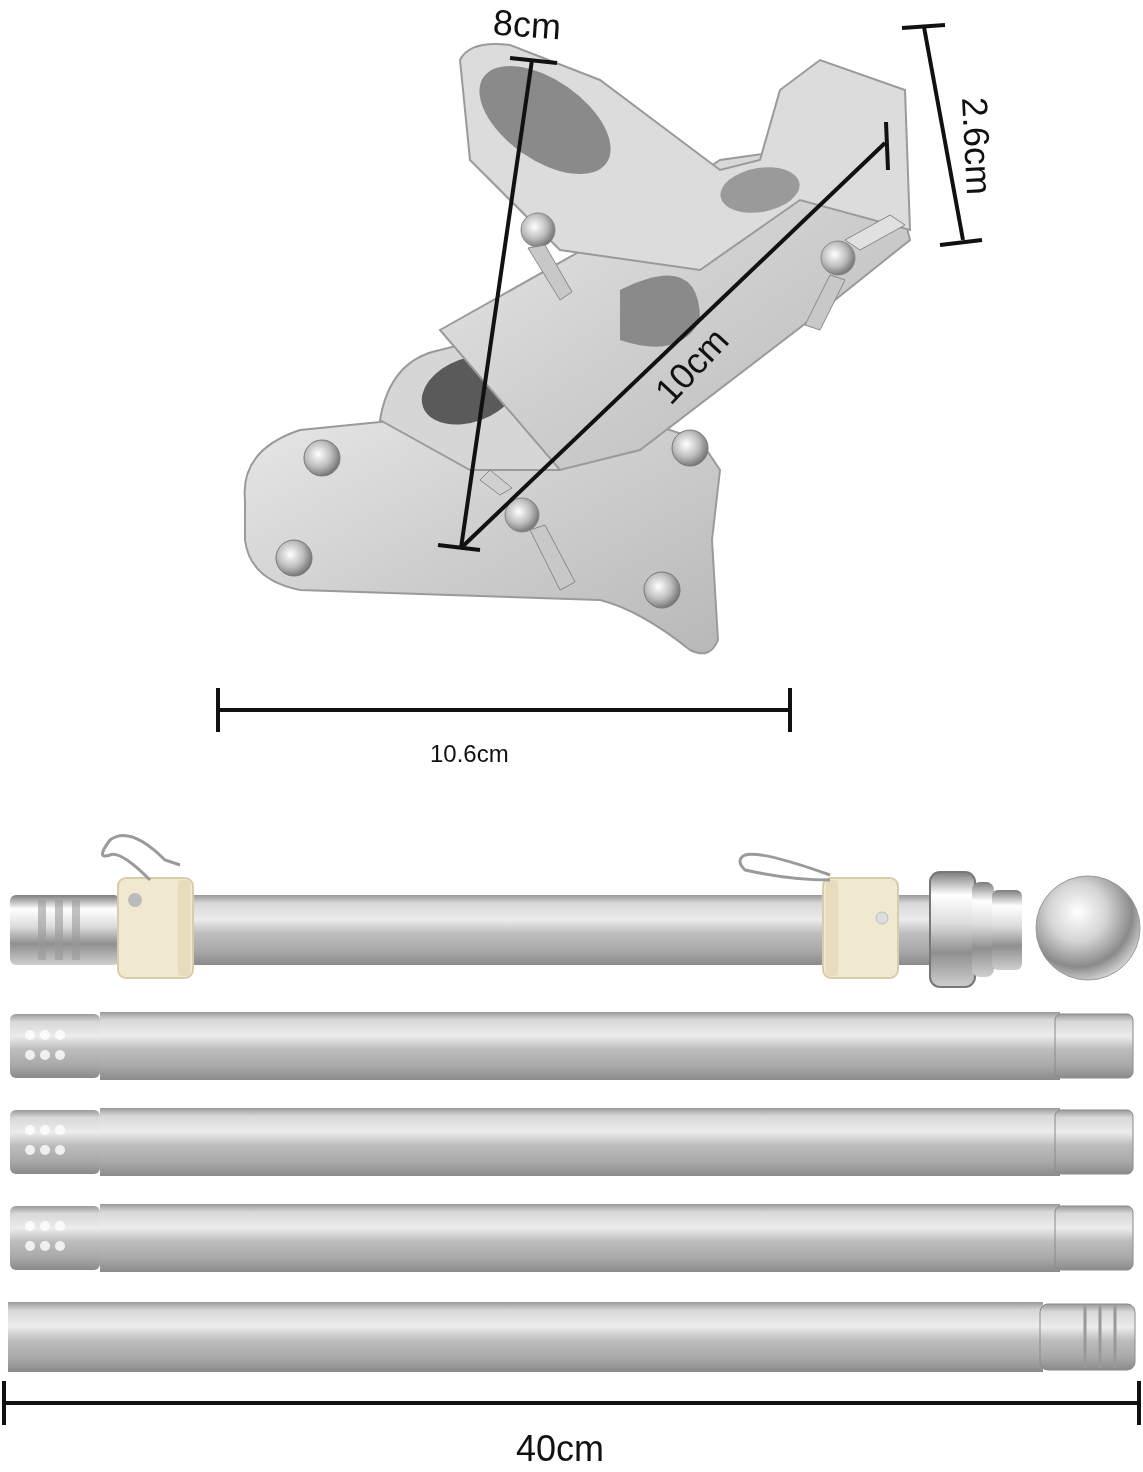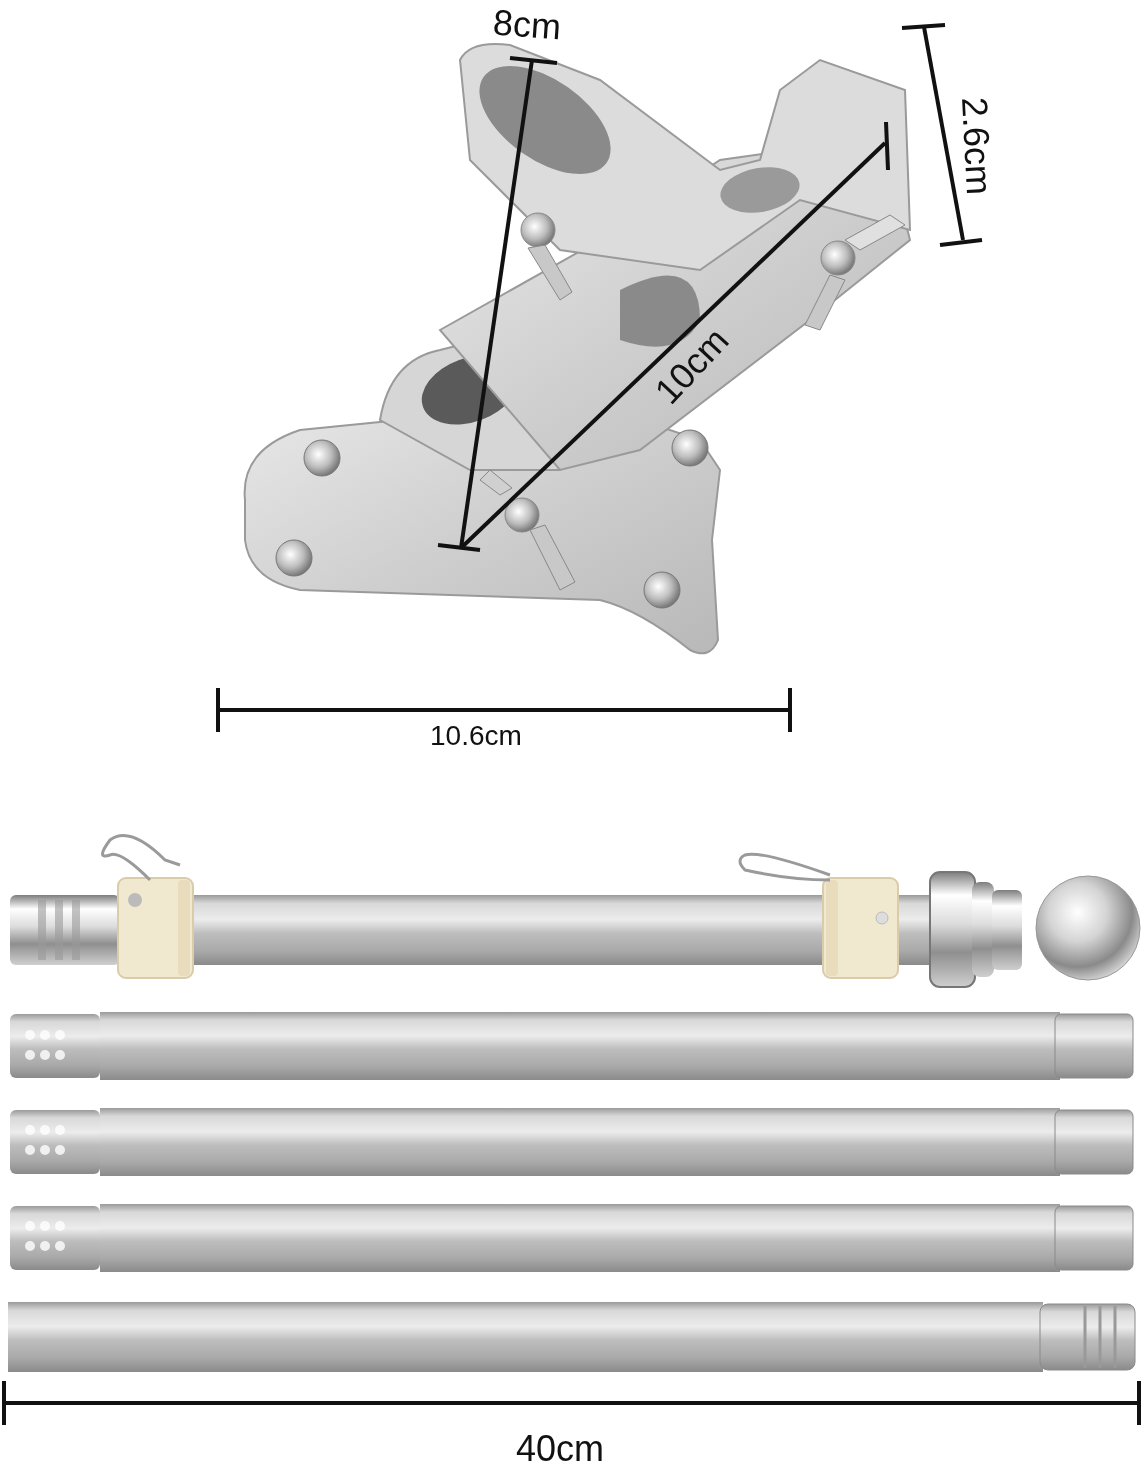--- a/index.html
+++ b/index.html
@@ -2,21 +2,21 @@
 <html><head>
 <meta charset="utf-8">
 <style>
   html, body { margin:0; padding:0; background:#ffffff; }
   body { width:1143px; height:1472px; position:relative; overflow:hidden; font-family:"Liberation Sans", sans-serif; }
   .stage { position:absolute; left:0; top:0; width:1143px; height:1472px; }
   .label { position:absolute; color:#111; font-family:"Liberation Sans", sans-serif; white-space:nowrap; }
   .lbl-8cm { left:493px; top:4px; font-size:36px; transform:rotate(4deg); }
   .lbl-26cm { left:955px; top:98px; font-size:36px; transform-origin:left top; transform:rotate(87deg) translate(0,-40px); }
   .lbl-10cm { left:648px; top:345px; font-size:36px; transform:rotate(-47deg); }
-  .lbl-106cm { left:430px; top:720px; font-size:28px; }
+  .lbl-106cm { left:430px; top:740px; font-size:24px; }
   .lbl-40cm { left:516px; top:1428px; font-size:36px; }
   svg { position:absolute; left:0; top:0; }
 </style>
 </head>
 <body>
 
 <div class="stage">
 
 <svg width="1143" height="1472" viewBox="0 0 1143 1472">
   <defs>

